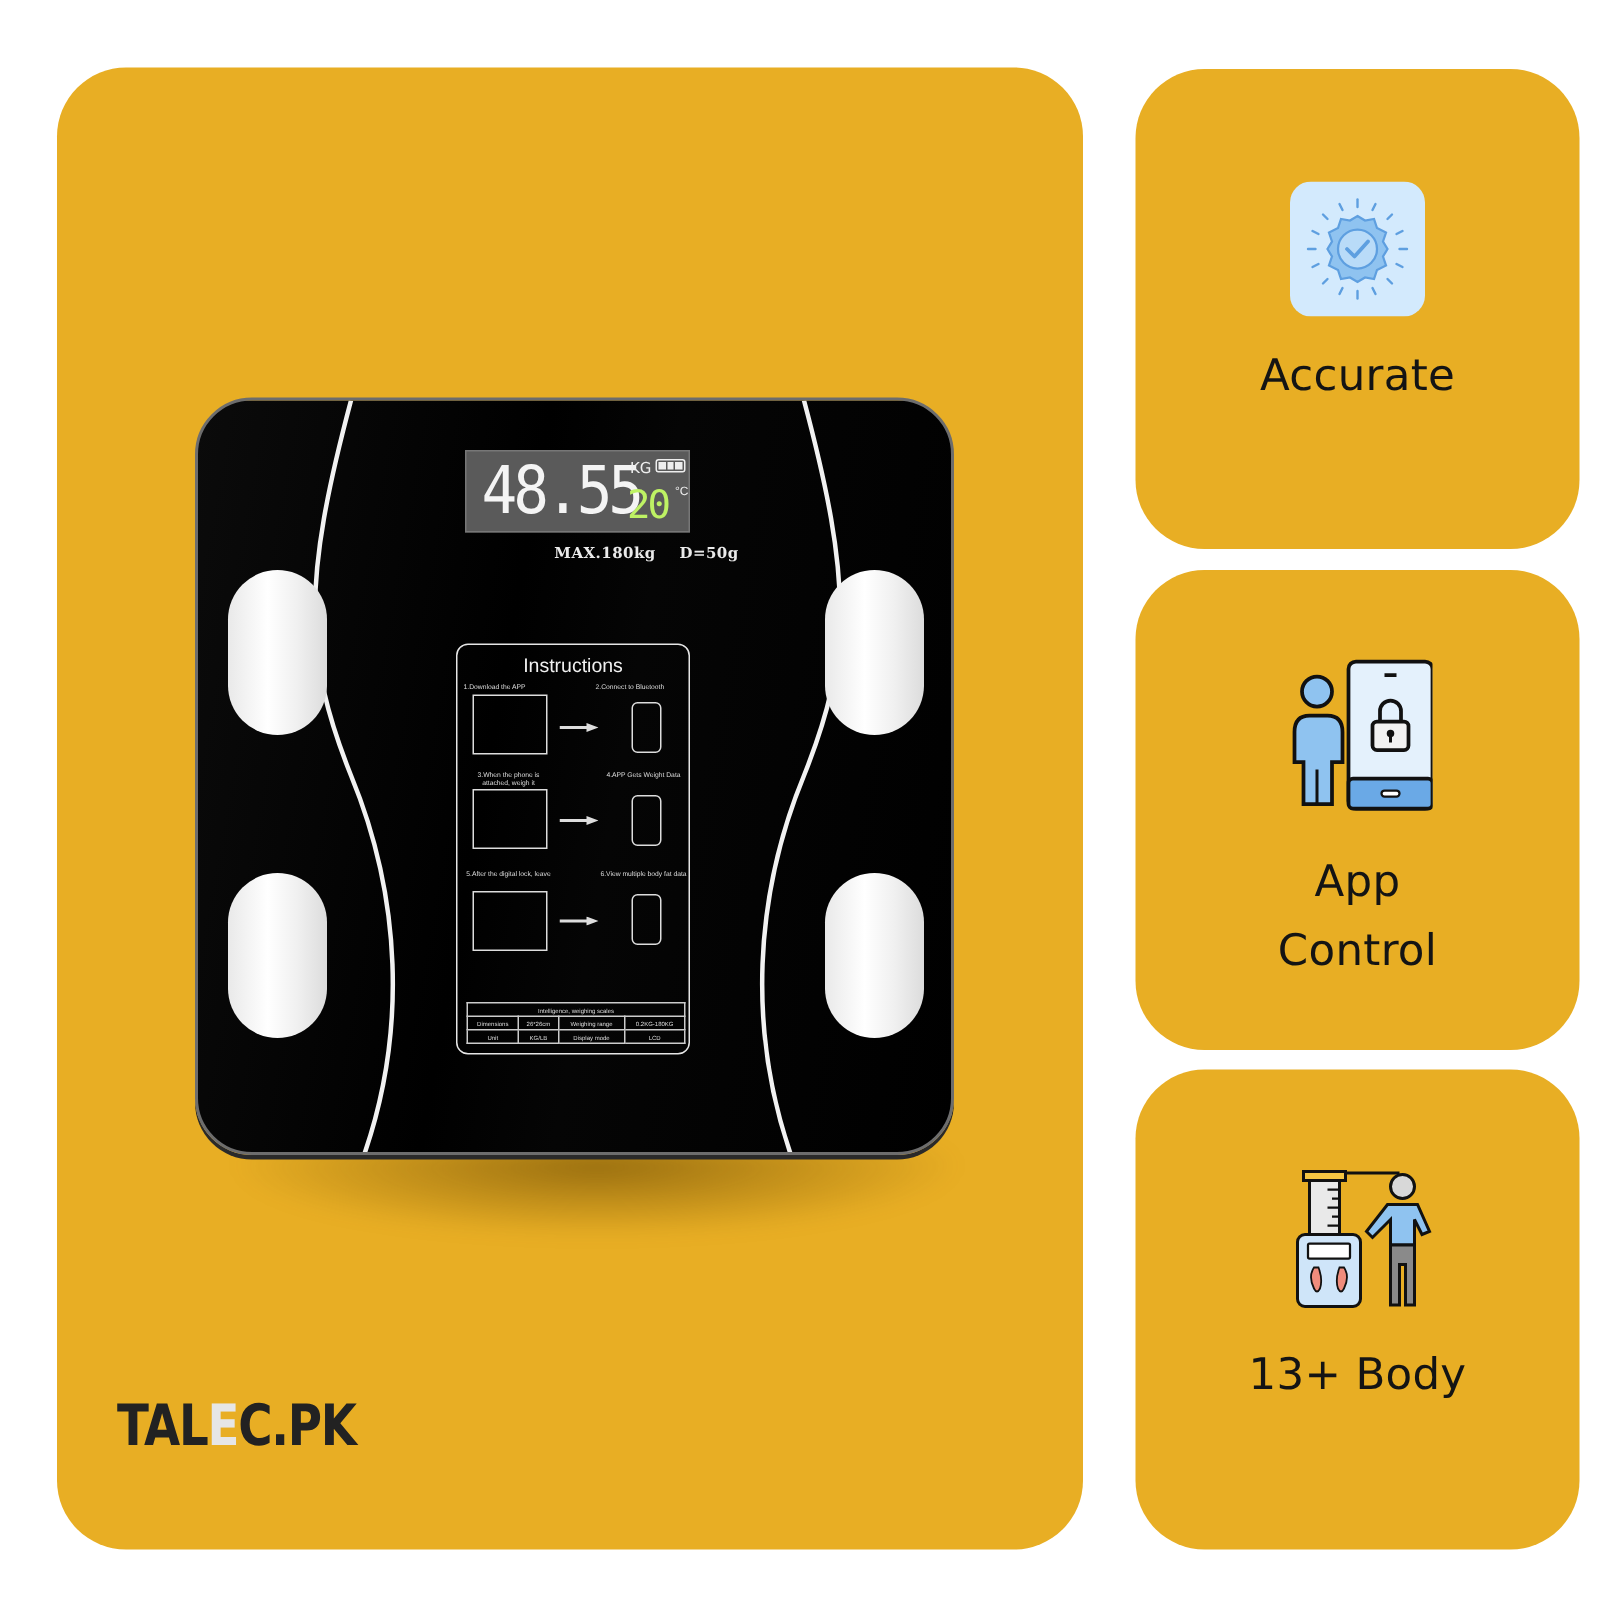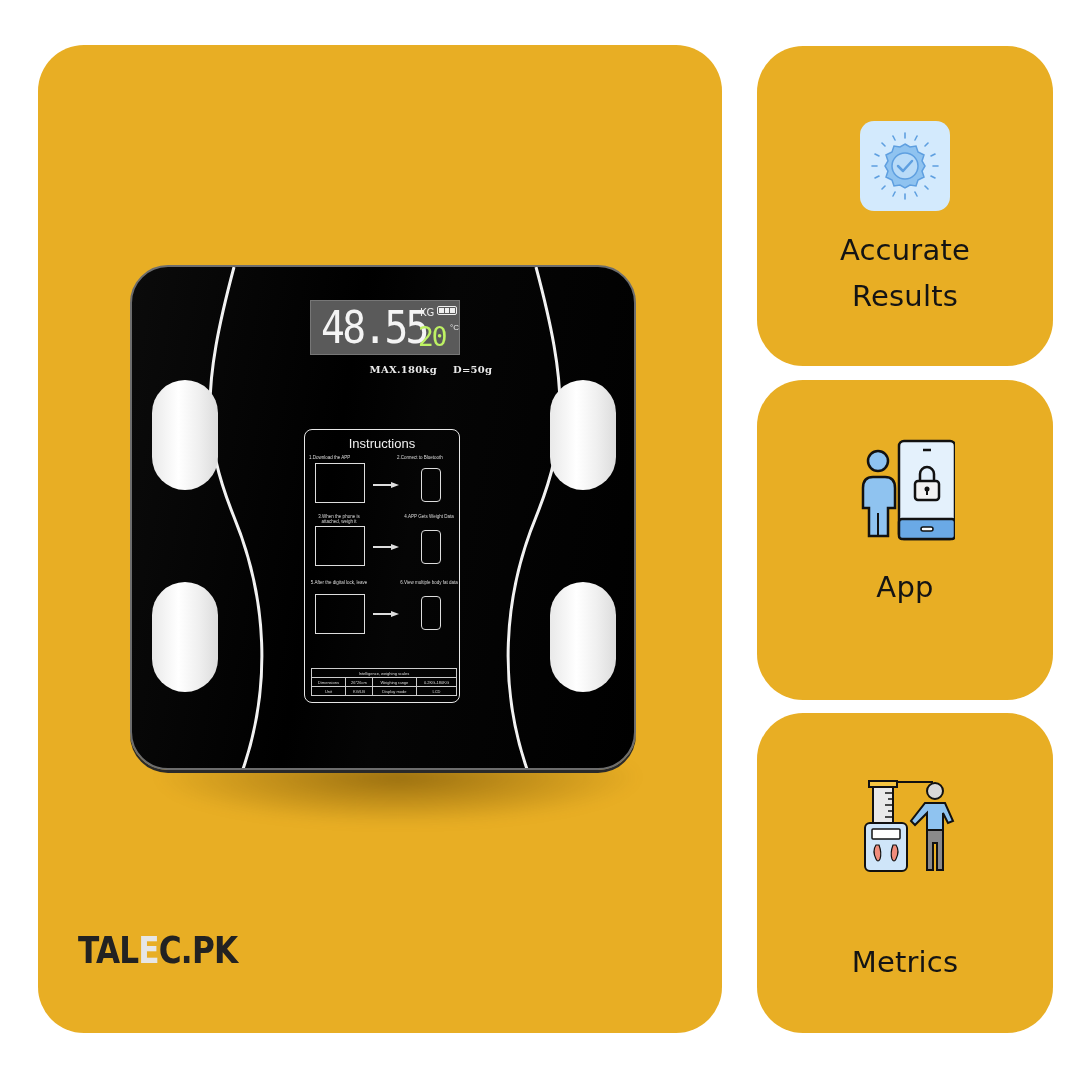--- a/index.html
+++ b/index.html
@@ -186,40 +186,40 @@
           <line x1="15" y1="57" x2="19" y2="55"></line>
         <line x1="75" y1="33" x2="71" y2="35"></line>
           <line x1="75" y1="57" x2="71" y2="55"></line>
       </g>
       <path d="M45,23 L50,26 L56,25 L58,31 L64,34 L62,40 L65,45 L62,50 L64,56 L58,59 L56,65 L50,64 L45,67 L40,64 L34,65 L32,59 L26,56 L28,50 L25,45 L28,40 L26,34 L32,31 L34,25 L40,26 Z" fill="#8FC3F0" stroke="#5E9FE0" stroke-width="1.5"></path>
       <circle cx="45" cy="45" r="13" fill="#B9DBF8" stroke="#5E9FE0" stroke-width="1.5"></circle>
       <path d="M38,45 L43,50 L52,40" stroke="#5E9FE0" stroke-width="2.5" fill="none" stroke-linecap="round" stroke-linejoin="round"></path>
     </svg>
   </div>
   <div class="label" style="top:181px;">Accurate</div>
-  <div class="label" style="top:227px;">Results</div>
 </div>
 
 <div class="feature-card" style="--accent:#E8AE24; top:380px; height:320px;">
   <div class="icon-wrap" style="top:58px;">
     <svg width="100" height="110" viewBox="0 0 100 110">
       <rect x="44" y="8" width="56" height="98" rx="5" fill="#E4F1FC" stroke="#111" stroke-width="2.5"></rect>
       <rect x="44" y="86" width="56" height="20" rx="3" fill="#6AA9E6" stroke="#111" stroke-width="2.5"></rect>
       <rect x="66" y="94" width="12" height="4" rx="2" fill="#fff" stroke="#111" stroke-width="1.5"></rect>
       <line x1="68" y1="17" x2="76" y2="17" stroke="#111" stroke-width="2.5"></line>
       <path d="M65,48 V41 A7,7 0 0 1 79,41 V48" fill="none" stroke="#111" stroke-width="2.5"></path>
       <rect x="60" y="48" width="24" height="19" rx="3" fill="#F2F2F2" stroke="#111" stroke-width="2.5"></rect>
       <circle cx="72" cy="56" r="2.5" fill="#111"></circle>
         <line x1="72" y1="57" x2="72" y2="62" stroke="#111" stroke-width="2"></line>
       <circle cx="23" cy="28" r="10" fill="#8FC3F0" stroke="#111" stroke-width="2.5"></circle>
       <path d="M8,55 Q8,44 18,44 H30 Q40,44 40,55 V75 H33 V103 H14 V75 H8 Z" fill="#8FC3F0" stroke="#111" stroke-width="2.5"></path>
       <line x1="23" y1="80" x2="23" y2="103" stroke="#111" stroke-width="2"></line>
     </svg>
   </div>
   <div class="label" style="top:184px;">App</div>
+  <div class="label" style="top:230px;">Control</div>
 </div>
 
 <div class="feature-card" style="--accent:#E8AE24; top:713px; height:320px;">
   <div class="icon-wrap" style="top:62px;">
     <svg width="100" height="100" viewBox="0 0 100 100">
       <rect x="14" y="6" width="28" height="6" fill="#F5C542" stroke="#111" stroke-width="2"></rect>
       <line x1="42" y1="7" x2="78" y2="7" stroke="#111" stroke-width="2"></line>
       <rect x="18" y="12" width="20" height="36" fill="#E9E9E9" stroke="#111" stroke-width="2"></rect>
       <g stroke="#111" stroke-width="1.5">
           <line x1="30" y1="18" x2="38" y2="18"></line>
@@ -230,14 +230,14 @@
         </g>
       <rect x="10" y="48" width="42" height="48" rx="5" fill="#CFE5F9" stroke="#111" stroke-width="2"></rect>
       <rect x="17" y="54" width="28" height="10" rx="1" fill="#fff" stroke="#111" stroke-width="1.5"></rect>
       <path d="M21,70 q-4,6 0,14 q2,4 4,0 q2,-6 -1,-14 z" fill="#F08C7C" stroke="#111" stroke-width="1.2"></path>
       <path d="M41,70 q4,6 0,14 q-2,4 -4,0 q-2,-6 1,-14 z" fill="#F08C7C" stroke="#111" stroke-width="1.2"></path>
       <circle cx="80" cy="16" r="8" fill="#D8D8D8" stroke="#111" stroke-width="2"></circle>
       <path d="M70,28 H90 L98,46 L93,48 L88,38 V55 H72 V38 L60,50 L56,46 Z" fill="#8FC3F0" stroke="#111" stroke-width="2"></path>
       <path d="M72,55 H88 V95 H82 V68 H78 V95 H72 Z" fill="#8A8A8A" stroke="#111" stroke-width="2"></path>
     </svg>
   </div>
-  <div class="label" style="top:226px;">Metrics</div>
+  <div class="label" style="top:180px;">13+ Body</div>
 </div>
 
 </body></html>

